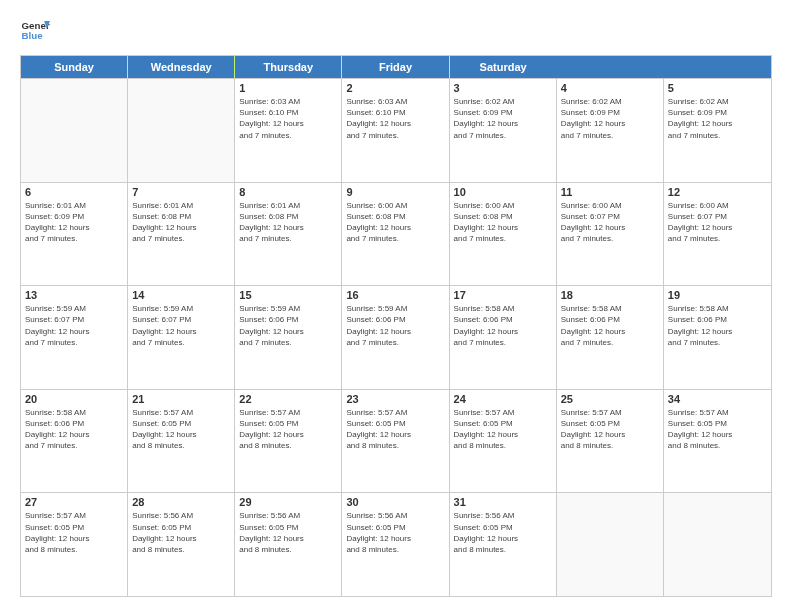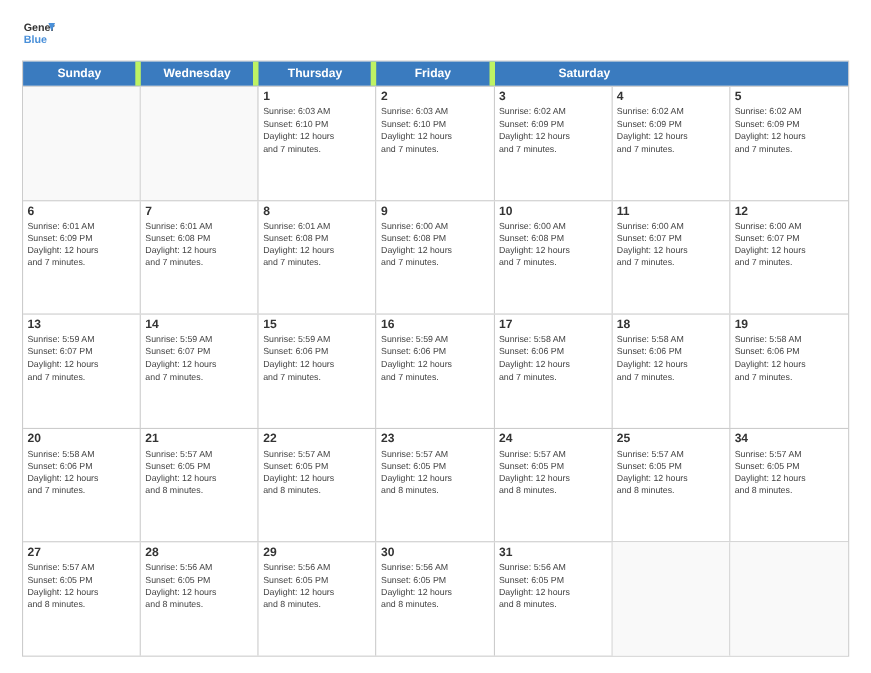--- a/index.html
+++ b/index.html
@@ -56,23 +56,23 @@
       display: grid;
       grid-template-columns: repeat(7, 1fr);
       background: #3a7bbf;
     }
     .cal-header-cell {
       color: white;
       font-size: 11px;
       font-weight: bold;
       text-align: center;
       padding: 5px 2px;
-      border-right: 5px solid #bef264;
-    }
-    .cal-header-cell:last-child { border-right: none; text-align: right; }
+      border-right: 1px solid #bef264;
+    }
+    .cal-header-cell:last-child { border-right: none; }
     .cal-body {
       display: flex;
       flex-direction: column;
       flex: 1;
     }
     .cal-row {
       display: grid;
       grid-template-columns: repeat(7, 1fr);
       flex: 1;
       border-top: 1px solid #ccc;

